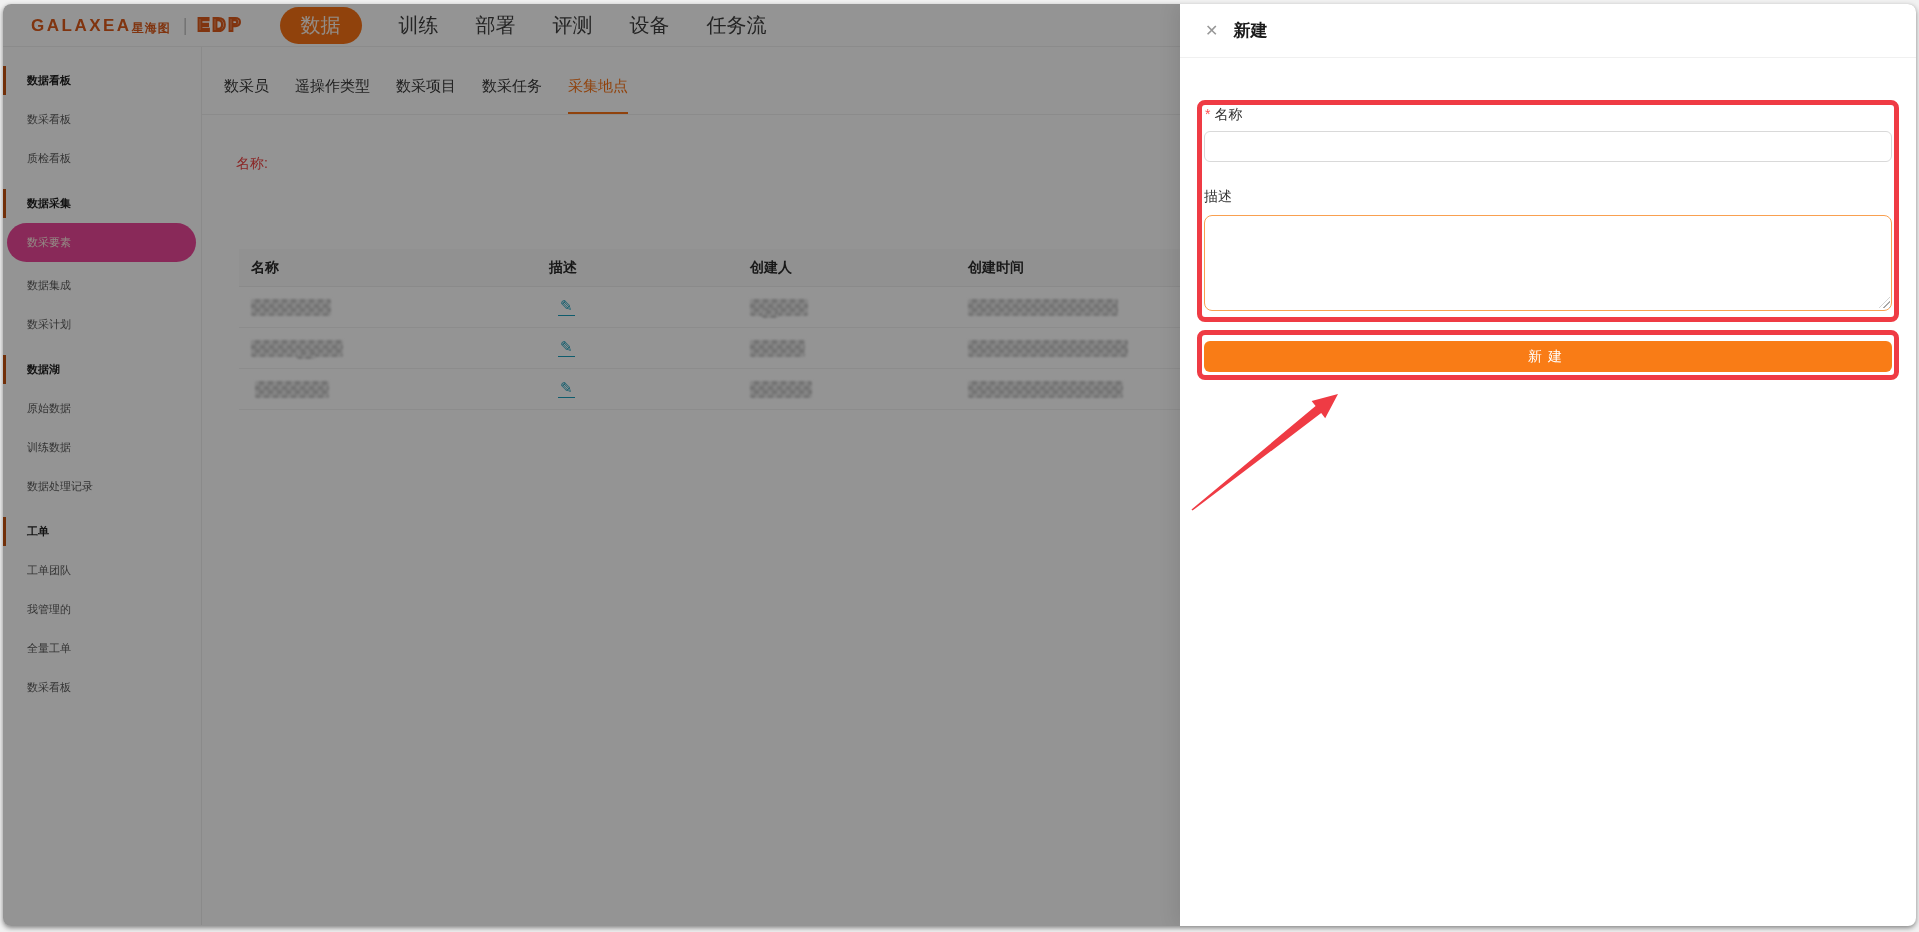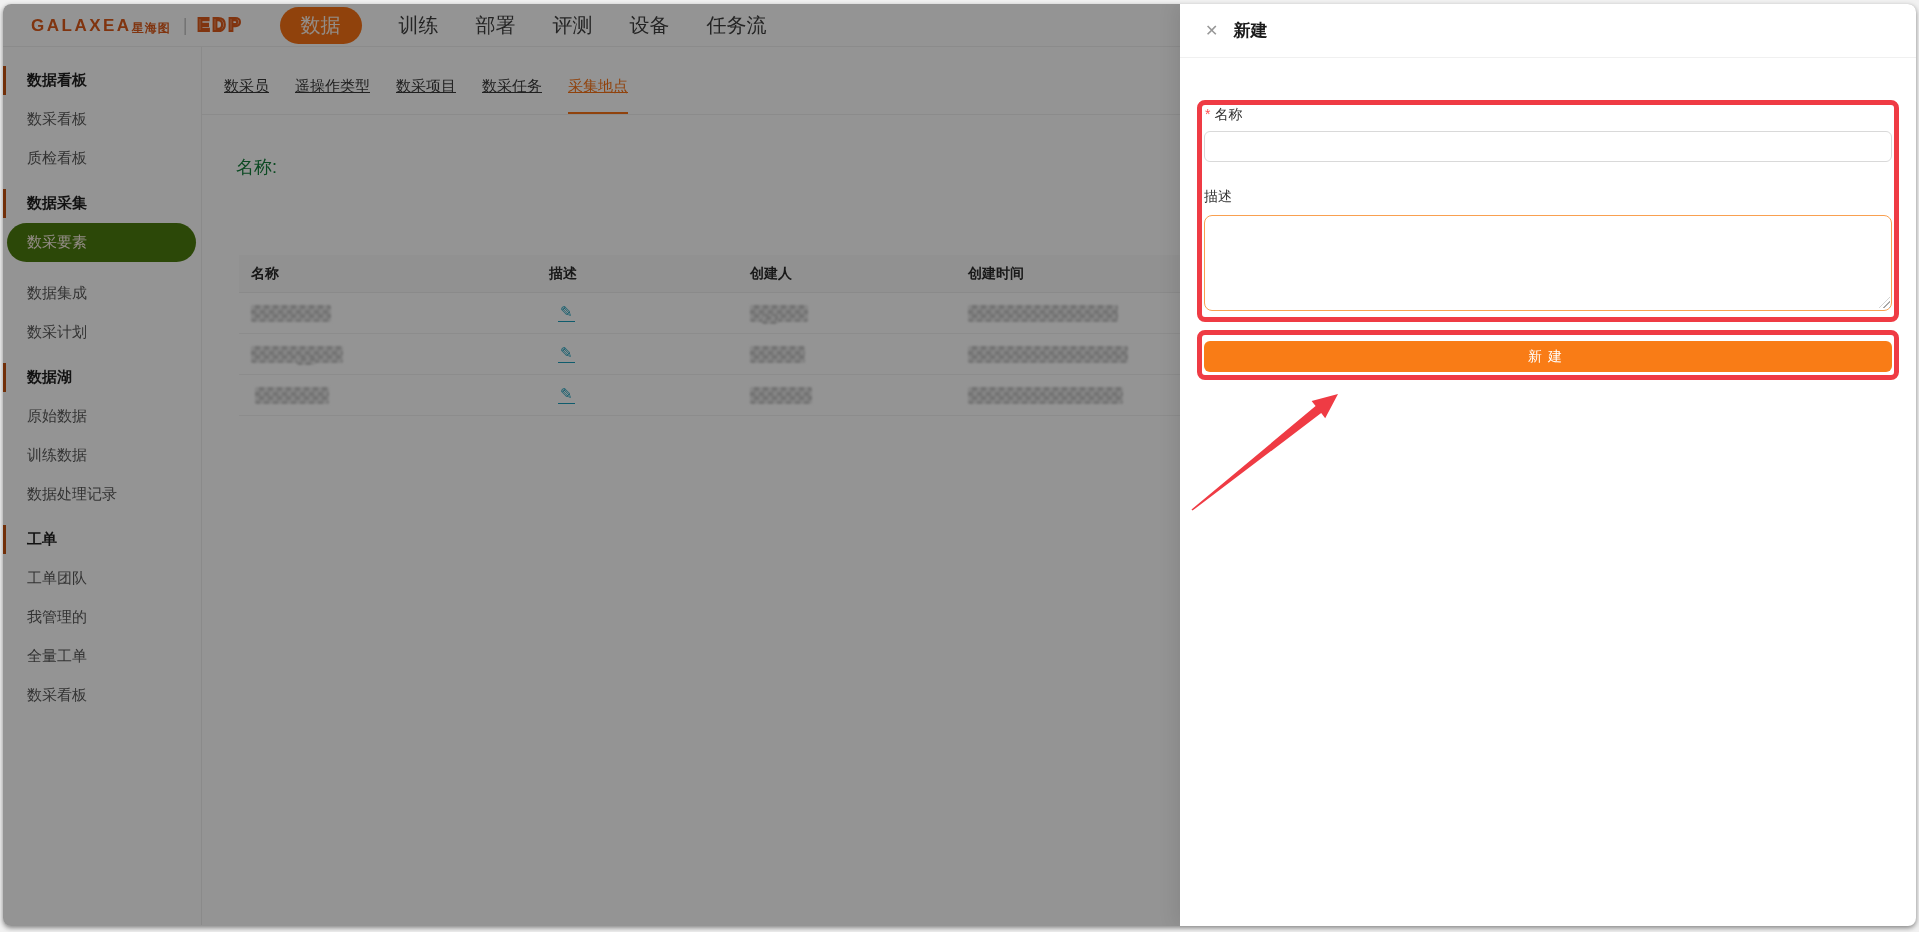--- a/index.html
+++ b/index.html
@@ -18,35 +18,35 @@
     .logo-product { color:#fff; -webkit-text-stroke:2.2px #dd5a1a; }
   }
   .topnav { display:flex; align-items:center; gap:37px; margin-left:36px; }
   .topnav .nav-item { font-size:20px; color:#3f3f3f; cursor:pointer; }
   .topnav .nav-item.active { background:#f97316; color:#fdf3ea; border-radius:999px; padding:5px 21px; }
 
   
   .layout { display:flex; height:878px; }
   .sidebar { width:199px; border-right:1px solid #eeeeee; padding-top:8px; flex:none; }
   .side-row { position:relative; height:39px; display:flex; align-items:center; padding-left:24px;
-              font-size:15px; color:#595959; cursor:pointer; }
+              font-size:11px; color:#595959; cursor:pointer; }
   .side-row.header { font-weight:bold; color:#1f1f1f; margin-top:6px; cursor:default; }
   .side-row.header .bar { position:absolute; left:0; top:5px; width:3px; height:29px; background:#c35211; }
-  .side-row.active { background:#4d7c0f; color:#fdf0e6; border-radius:999px; margin:0 5px 12px 4px; padding-left:20px; }
+  .side-row.active { background:#ec4899; color:#fdf0e6; border-radius:999px; margin:0 5px 4px 4px; padding-left:20px; }
 
   .content { flex:1; position:relative; background:#fff; }
 
   
   .tabs-row { height:68px; border-bottom:1px solid #efefef; display:flex; align-items:flex-end; gap:26px; padding:0 0 0 22px; }
-  .tab { font-size:15px; color:#383838; padding-bottom:16px; cursor:pointer; border-bottom:2.5px solid transparent;text-decoration:underline; }
+  .tab { font-size:15px; color:#383838; padding-bottom:16px; cursor:pointer; border-bottom:2.5px solid transparent; }
   .tab.active { color:#f97316; border-bottom-color:#f97316; }
 
   
   .search-row { margin:40px 0 0 34px; display:flex; align-items:center; }
-  .search-label { font-size:18px; color:#15803d; margin-right:3px; }
+  .search-label { font-size:14px; color:#ef4444; margin-right:3px; }
   .search-input { width:361px; height:31px; border:1px solid #d9d9d9; border-radius:6px; padding:0 11px; font-size:14px; color:#333; outline:none; }
   .search-input::placeholder { color:#bfbfbf; }
 
   
   .table { margin:76px 0 0 37px; width:1660px; }
   .thead { display:flex; background:#fafafa; height:38px; align-items:center; border-bottom:1px solid #eeeeee; }
   .th { font-size:14px; font-weight:bold; color:#2b2b2b; padding-left:12px; }
   .trow { display:flex; height:41px; align-items:center; border-bottom:1px solid #f2f2f2; }
   .td { padding-left:12px; display:flex; align-items:center; }
   .c1 { width:298px; flex:none; } .c2 { width:201px; flex:none; } .c3 { width:218px; flex:none; } .c4 { flex:1; }

